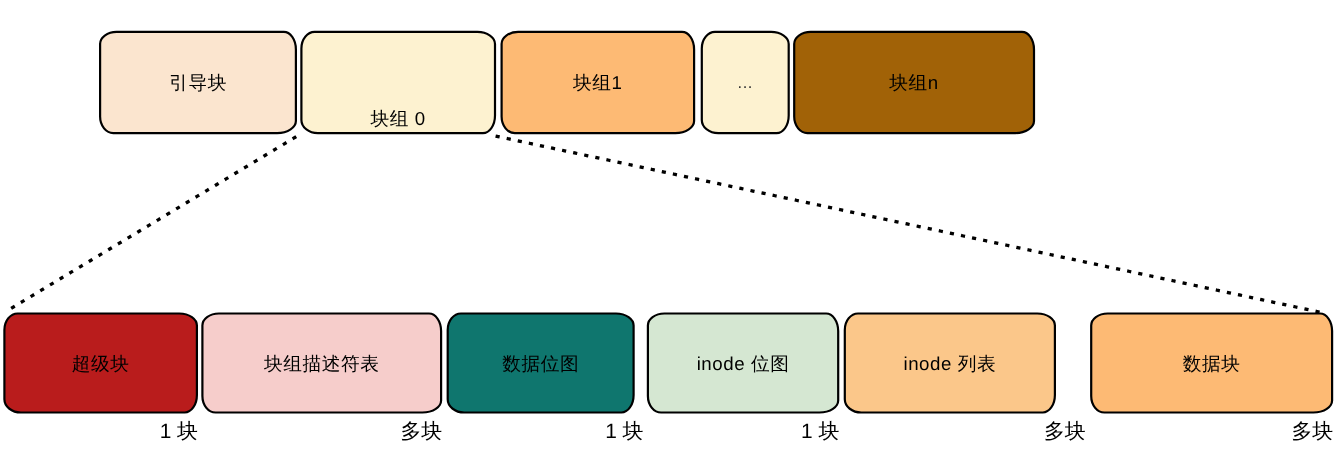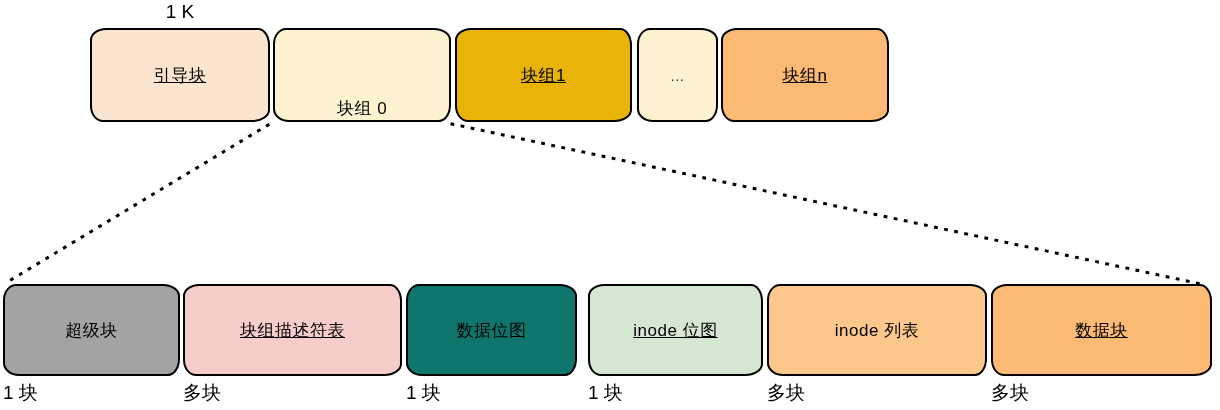--- a/index.html
+++ b/index.html
@@ -15,64 +15,63 @@
   .blk{
     position:absolute;
     display:flex;align-items:center;justify-content:center;
     border:2.5px solid #000;
     box-sizing:border-box;
     font-size:17px;
     letter-spacing:0.5px;
     background:#fff;
   }
   
-  .r1{border-radius:16px 12px 18px 13px / 12px 17px 12px 16px;text-decoration:underline;}
+  .r1{border-radius:16px 12px 18px 13px / 12px 17px 12px 16px;}
   .r2{border-radius:13px 17px 12px 16px / 16px 12px 17px 13px;}
   .top-row .blk{top:28px;height:94px;}
   .bot-row .blk{top:284px;height:92px;}
 
   .tb0{left:90px;width:180px;background:#fbe5cf;}
   .tb1{left:273px;width:178px;background:#fdf2d0;align-items:flex-end;}
-  .tb2{left:455px;width:177px;background:#eab308;}
+  .tb2{left:455px;width:177px;background:#fdba74;}
   .tb3{left:637px;width:81px;background:#fdf2d0;font-size:15px;color:#333;}
-  .tb4{left:721px;width:168px;background:#fdba74;}
+  .tb4{left:721px;width:220px;background:#a16207;}
 
-  .bb0{left:3px;width:177px;background:#a3a3a3;}
+  .bb0{left:3px;width:177px;background:#b91c1c;}
   .bb1{left:183px;width:219px;background:#f6cdcb;}
   .bb2{left:406px;width:171px;background:#0f766e;}
   .bb3{left:588px;width:175px;background:#d5e7d2;}
-  .bb4{left:767px;width:220px;background:#fbc78a;}
+  .bb4{left:767px;width:193px;background:#fbc78a;}
   .bb5{left:991px;width:221px;background:#fdba74;}
 
   .size-label{
     position:absolute;left:90px;top:0px;width:180px;height:26px;
     text-align:center;font-size:19px;line-height:24px;
   }
   .count{
     position:absolute;top:379px;height:28px;
-    text-align:left;font-size:19px;line-height:28px;
+    text-align:right;font-size:19px;line-height:28px;
   }
   .cb0{left:3px;width:177px;}
   .cb1{left:183px;width:219px;}
   .cb2{left:406px;width:179px;}
   .cb3{left:588px;width:175px;}
   .cb4{left:767px;width:220px;}
   .cb5{left:991px;width:221px;}
 </style>
 </head>
 <body>
 
 <div class="canvas">
 
   <svg class="connectors" viewBox="0 0 1220 410" xmlns="http://www.w3.org/2000/svg">
     <line x1="268" y1="125" x2="9" y2="281" stroke="#000" stroke-width="3" stroke-linecap="square" stroke-dasharray="0.8 9.5"></line>
     <line x1="452" y1="124" x2="1201" y2="284" stroke="#000" stroke-width="3" stroke-linecap="square" stroke-dasharray="0.8 9.5"></line>
   </svg>
 
-  <div class="size-label">1 K</div>
 
   <div class="top-row">
     <div class="blk tb0 r1">
       <span>引导块</span>
     </div>
     <div class="blk tb1 r2">
       <span>块组 0</span>
     </div>
     <div class="blk tb2 r1">
       <span>块组1</span>

